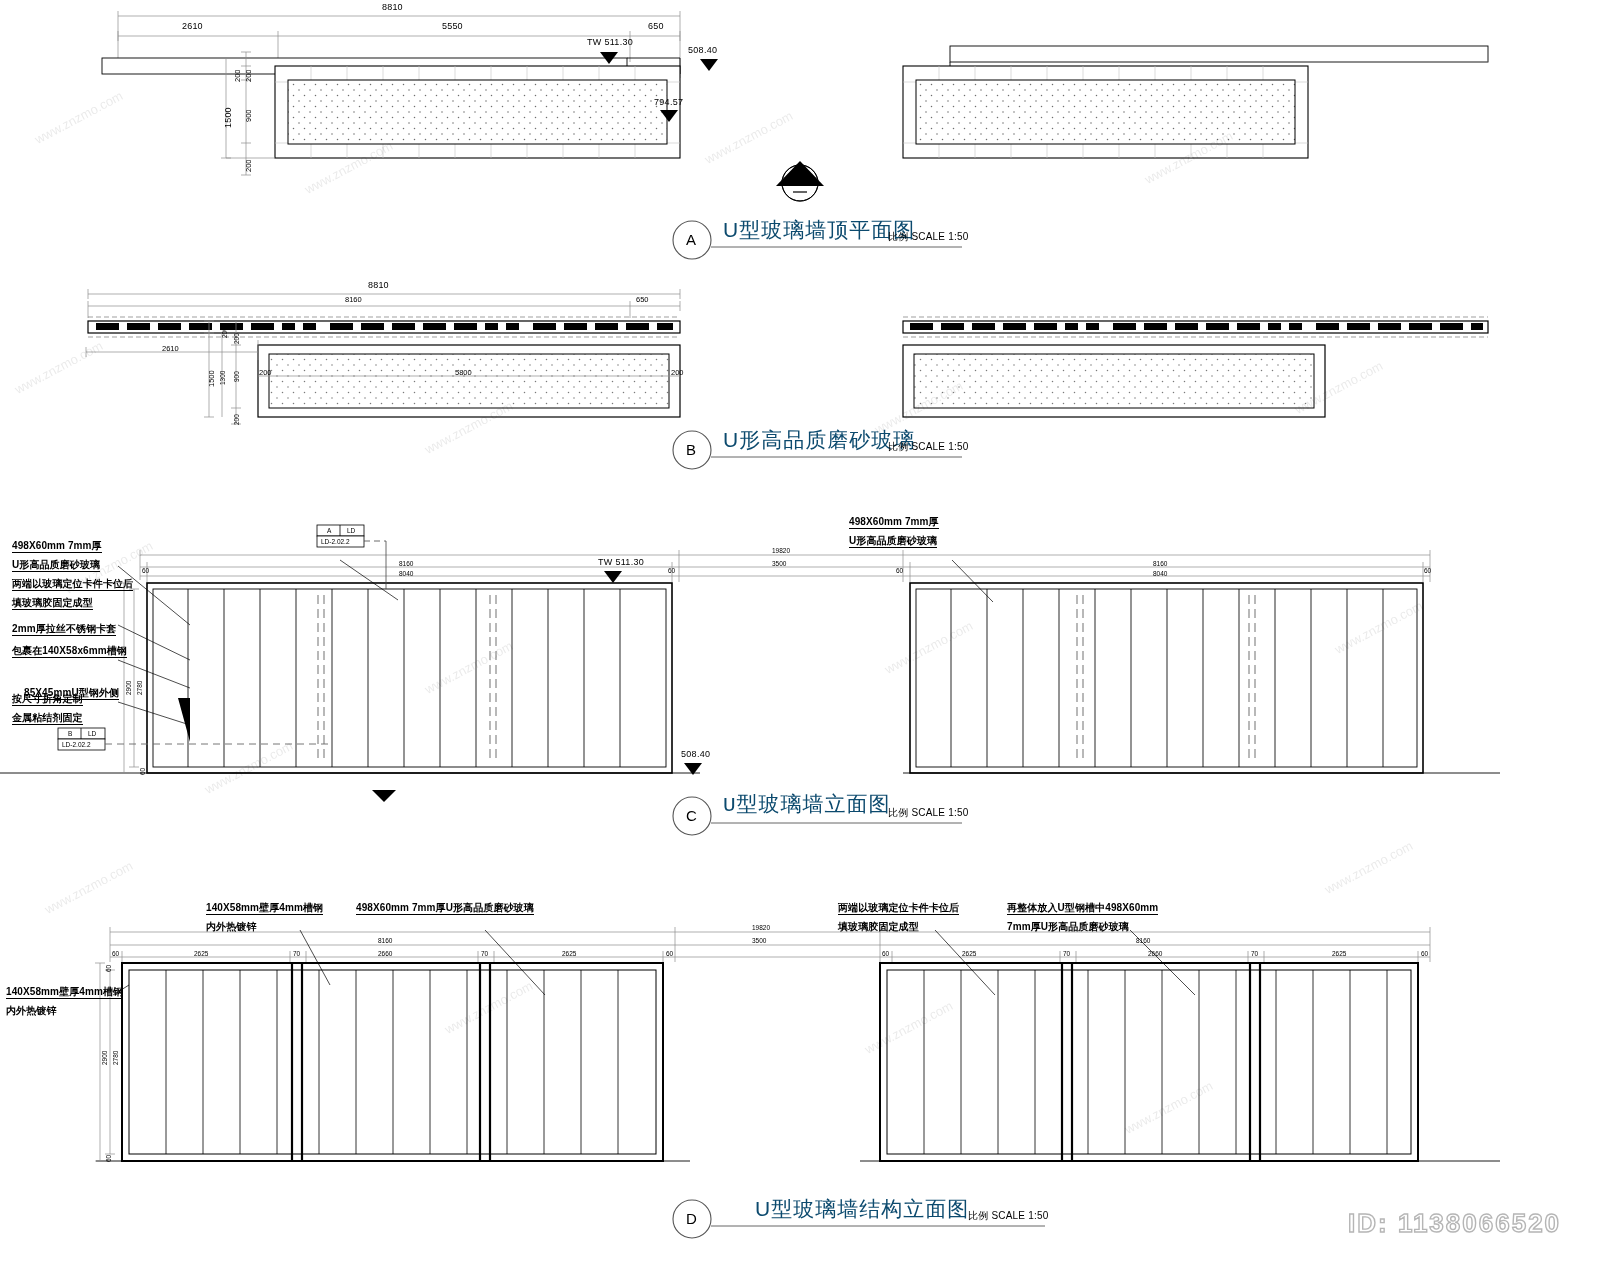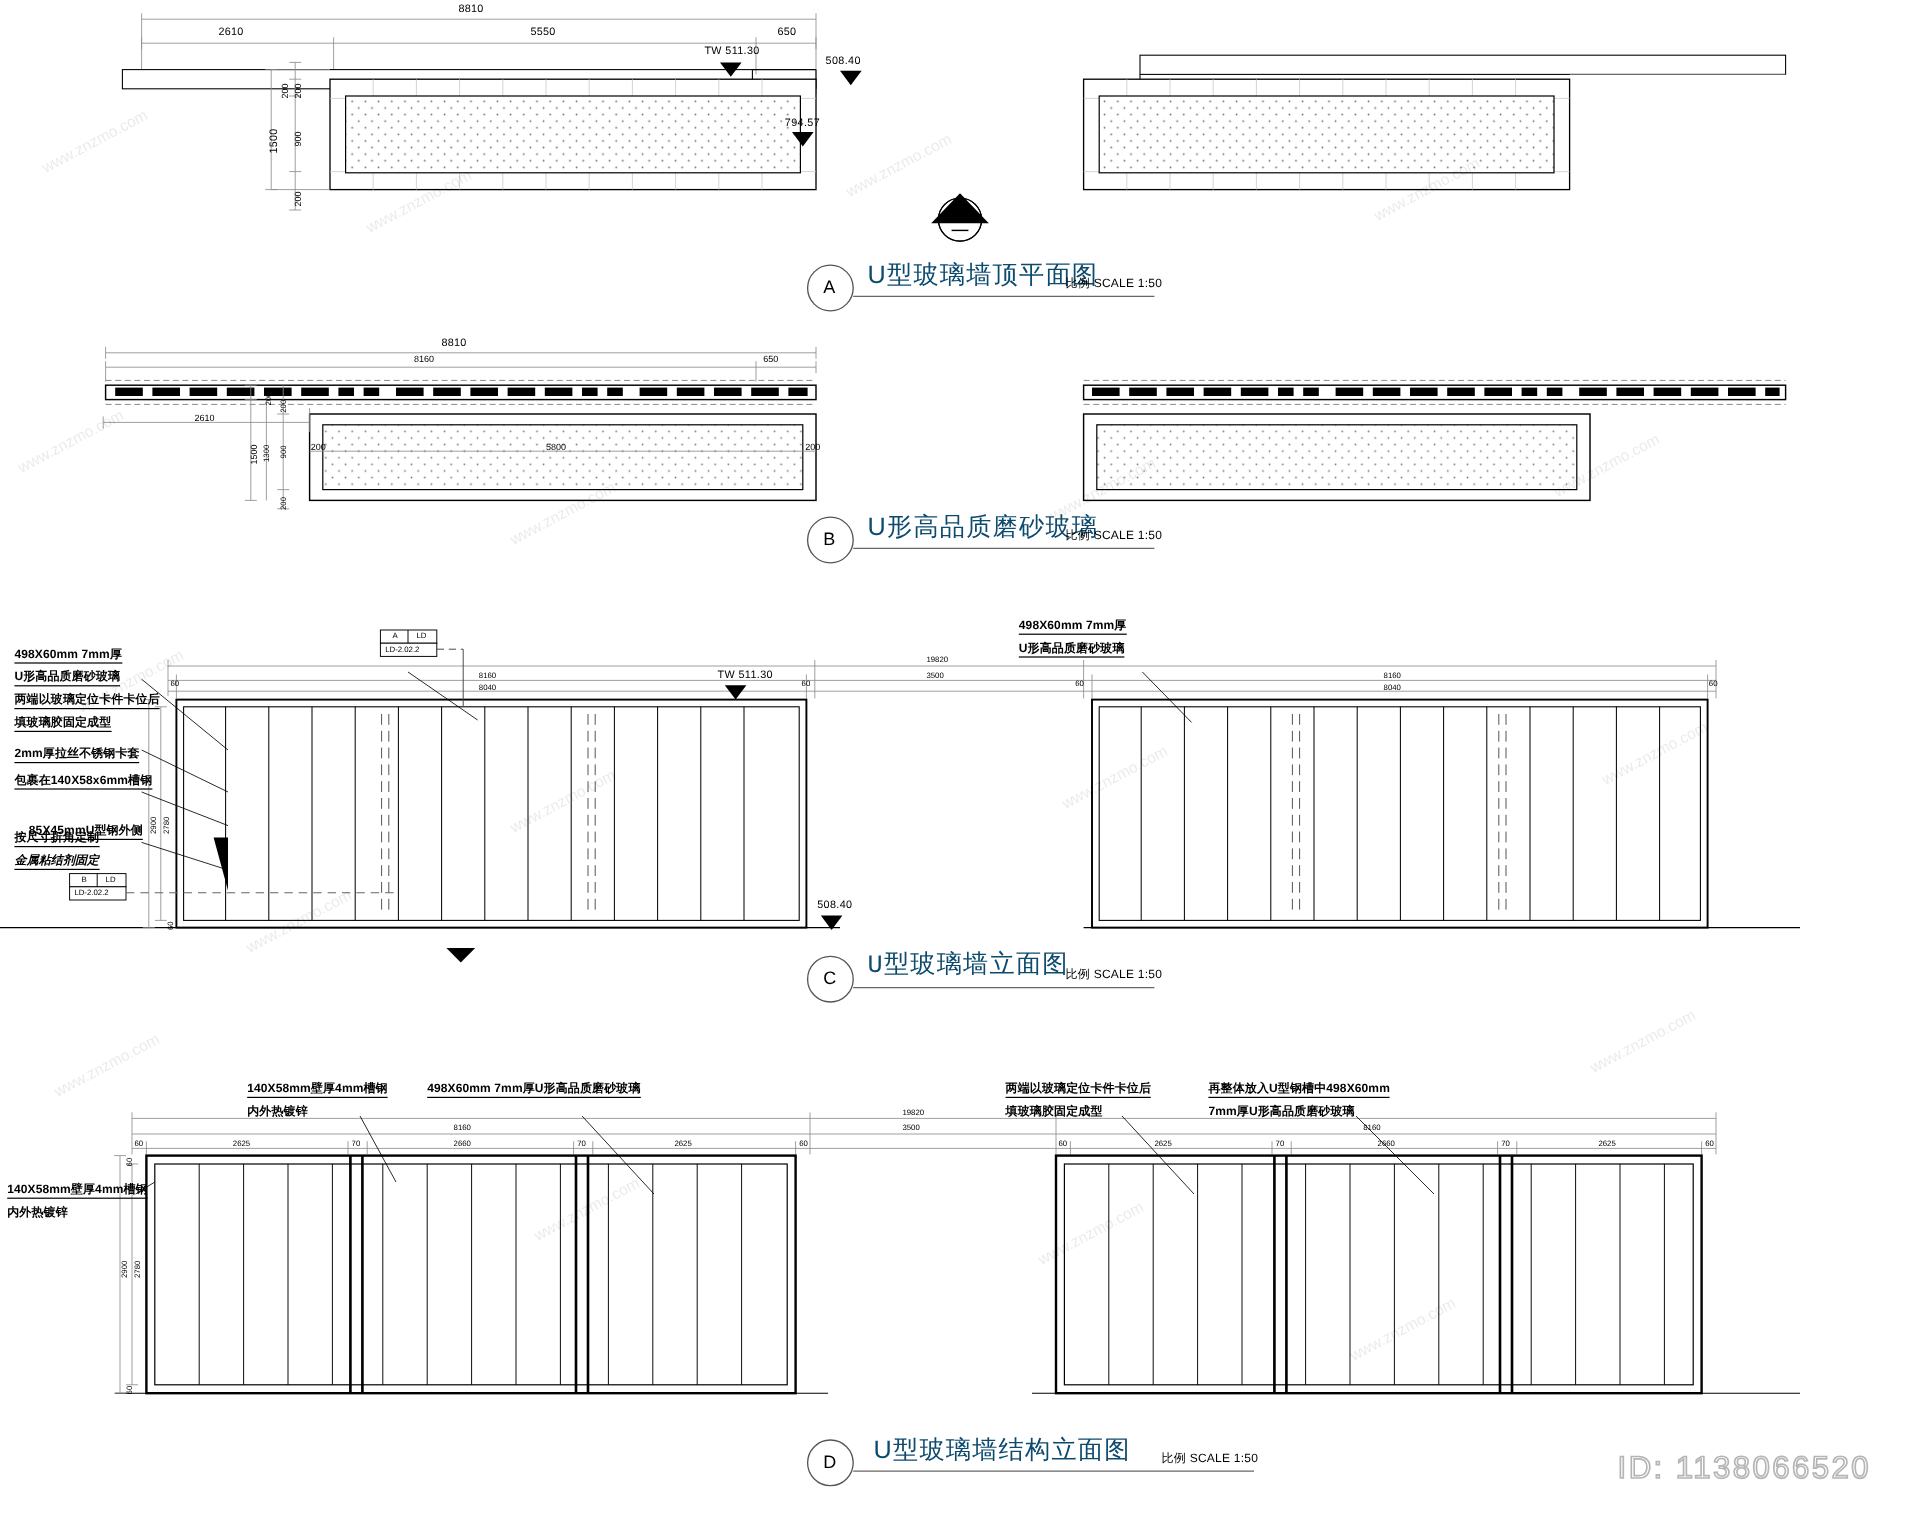--- a/index.html
+++ b/index.html
@@ -51,21 +51,21 @@
     font-size: 62px;
     font-weight: 700;
     color: rgba(0,0,0,0.0);
     -webkit-text-stroke: 2px rgba(120,120,120,0.40);
     letter-spacing: 10px;
     pointer-events: none; user-select: none;
   }
   .wm-id {
     position: absolute;
     font-size: 26px;
-    font-weight: 400;
+    font-weight: 700;
     color: rgba(0,0,0,0);
     -webkit-text-stroke: 1.4px rgba(120,120,120,0.55);
     letter-spacing: 2px;
     pointer-events: none; user-select: none;
   }
 </style>
 </head>
 <body>
 
 <div id="sheet">
@@ -530,21 +530,21 @@
   <div class="t title-sc" style="left:888px; top:442px;">比例 SCALE 1:50</div>
 
   <div class="t note note-u" style="left:12px; top:541px;">498X60mm 7mm厚</div>
   <div class="t note note-u" style="left:12px; top:560px;">U形高品质磨砂玻璃</div>
   <div class="t note note-u" style="left:12px; top:579px;">两端以玻璃定位卡件卡位后</div>
   <div class="t note note-u" style="left:12px; top:598px;">填玻璃胶固定成型</div>
   <div class="t note note-u" style="left:12px; top:624px;">2mm厚拉丝不锈钢卡套</div>
   <div class="t note note-u" style="left:12px; top:646px;">包裹在140X58x6mm槽钢</div>
   <div class="t note note-u" style="left:24px; top:664px;margin-top:24px;">85X45mmU型钢外侧</div>
   <div class="t note note-u" style="left:12px; top:694px;">按尺寸折角定制</div>
-  <div class="t note note-u" style="left:12px; top:713px;font-style:italic;">金属粘结剂固定</div>
+  <div class="t note note-u" style="left:12px; top:713px;">金属粘结剂固定</div>
 
   <div class="t note note-u" style="left:849px; top:517px;">498X60mm 7mm厚</div>
   <div class="t note note-u" style="left:849px; top:536px;">U形高品质磨砂玻璃</div>
 
   <div class="t dim-xs" style="left:327px; top:528px;">A</div>
   <div class="t dim-xs" style="left:347px; top:528px;">LD</div>
   <div class="t dim-xs" style="left:321px; top:539px;">LD-2.02.2</div>
   <div class="t dim-xs" style="left:68px; top:731px;">B</div>
   <div class="t dim-xs" style="left:88px; top:731px;">LD</div>
   <div class="t dim-xs" style="left:62px; top:742px;">LD-2.02.2</div>
@@ -599,21 +599,21 @@
   <div class="t dim-xs" style="left:1251px; top:951px;">70</div>
   <div class="t dim-xs" style="left:1332px; top:951px;">2625</div>
   <div class="t dim-xs" style="left:1421px; top:951px;">60</div>
 
   <div class="t dim-xs vert" style="left:102px; top:1065px; transform:rotate(-90deg);">2900</div>
   <div class="t dim-xs vert" style="left:113px; top:1065px; transform:rotate(-90deg);">2780</div>
   <div class="t dim-xs vert" style="left:106px; top:972px; transform:rotate(-90deg);">60</div>
   <div class="t dim-xs vert" style="left:106px; top:1162px; transform:rotate(-90deg);">60</div>
 
   <div class="t bub" style="left:686px; top:1211px;">D</div>
-  <div class="t title-cn" style="left:728px; top:1198px;text-align:center;">U型玻璃墙结构立面图</div>
+  <div class="t title-cn" style="left:755px; top:1198px;text-align:center;">U型玻璃墙结构立面图</div>
   <div class="t title-sc" style="left:968px; top:1211px;">比例 SCALE 1:50</div>
 
   <div class="wm" style="left:30px; top:110px; transform:rotate(-28deg);">www.znzmo.com</div>
   <div class="wm" style="left:300px; top:160px; transform:rotate(-28deg);">www.znzmo.com</div>
   <div class="wm" style="left:700px; top:130px; transform:rotate(-28deg);">www.znzmo.com</div>
   <div class="wm" style="left:1140px; top:150px; transform:rotate(-28deg);">www.znzmo.com</div>
   <div class="wm" style="left:10px; top:360px; transform:rotate(-28deg);">www.znzmo.com</div>
   <div class="wm" style="left:420px; top:420px; transform:rotate(-28deg);">www.znzmo.com</div>
   <div class="wm" style="left:870px; top:400px; transform:rotate(-28deg);">www.znzmo.com</div>
   <div class="wm" style="left:1290px; top:380px; transform:rotate(-28deg);">www.znzmo.com</div>

